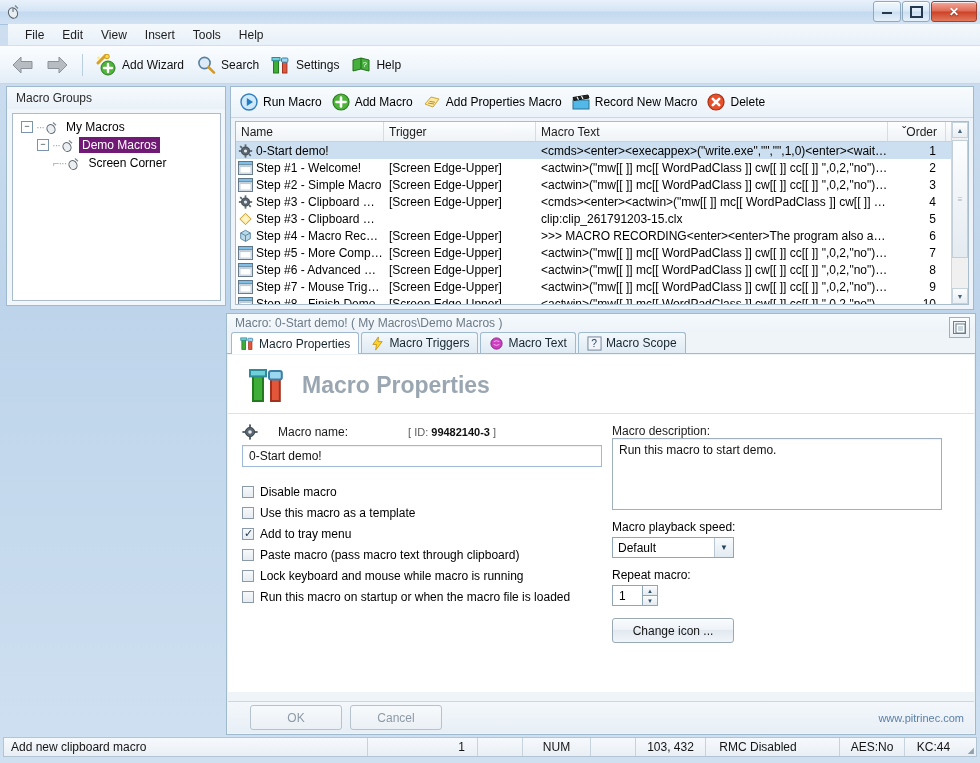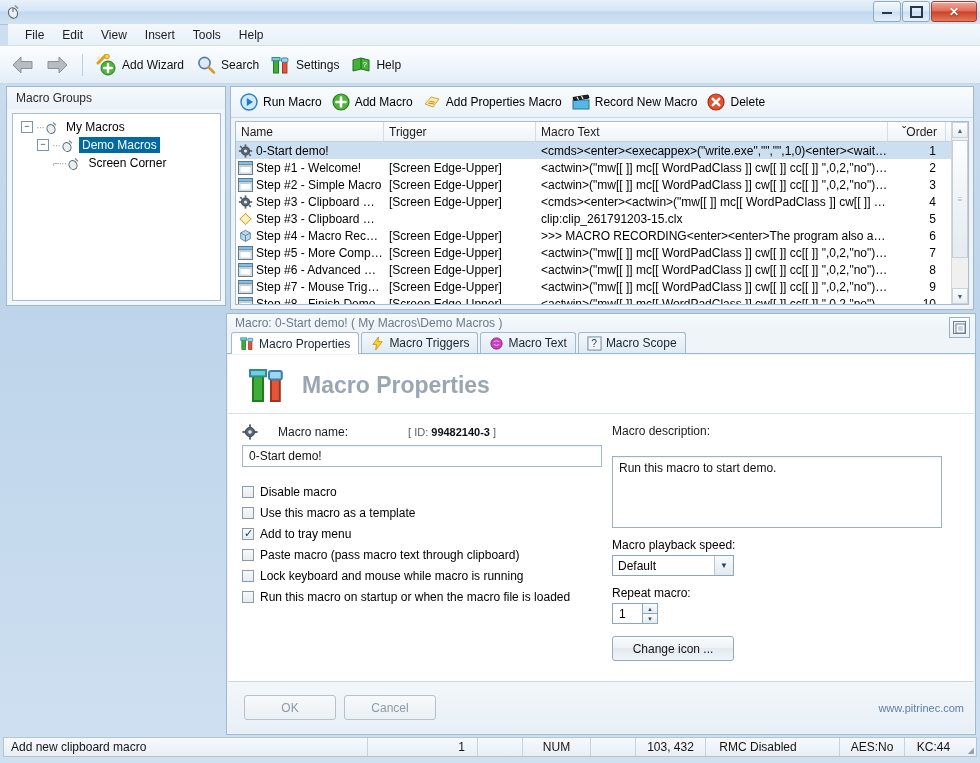--- a/index.html
+++ b/index.html
@@ -105,21 +105,21 @@
   }
   .tnode { display: flex; align-items: center; height: 18px; font-size: 12px; white-space: nowrap; }
   .tnode .expander {
     width: 10px; height: 10px; border: 1px solid #7a95ab; background: #fff;
     margin-right: 3px; position: relative; flex: none;
     font-size: 9px; line-height: 8px; text-align: center; color: #20323f;
   }
   .dots { color: #9aa9b5; letter-spacing: -1px; font-size: 11px; margin-right: 1px; }
   .mouse-ico { width: 14px; height: 13px; margin-right: 4px; flex: none; }
   .tlabel { padding: 1px 3px; }
-  .tlabel.sel { background: #0369a1; color: #fff; }
+  .tlabel.sel { background: #701a75; color: #fff; }
 
   
   .list-panel {
     position: absolute; left: 230px; top: 86px; width: 744px; height: 224px;
     background: #eef4fa;
     border: 1px solid #9fb9cf;
     box-sizing: border-box;
   }
   .list-toolbar {
     height: 30px; display: flex; align-items: center; padding-left: 6px;
@@ -245,21 +245,21 @@
     width: 12px; height: 12px; border: 1px solid #8a9aa8;
     background: linear-gradient(to bottom, #f7f9fb, #e6ecf1);
     margin-right: 6px; flex: none; position: relative;
     box-sizing: border-box;
   }
   .cbox.checked::after {
     content: "\2713"; position: absolute; left: 1px; top: -2px;
     font-size: 11px; color: #20394d; line-height: 12px;
   }
   .descbox {
-    margin-top: 18px; height: 72px; background: #fff;
+    margin-top: 0; height: 72px; background: #fff;
     border: 1px solid #9fb1c0; box-sizing: border-box;
     padding: 4px 6px; font-size: 12px; color: #111;
     box-shadow: inset 0 1px 1px rgba(0,0,0,0.06);
   }
   .sub-label { font-size: 12px; margin-top: 10px; }
   .combo {
     margin-top: 3px; width: 122px; height: 21px;
     border: 1px solid #8fa6b8; background: #fff;
     display: flex; align-items: center; box-sizing: border-box;
     font-size: 12px; padding-left: 5px; position: relative;
@@ -287,24 +287,24 @@
   .spin .btns div:first-child { border-bottom: none; }
   .btn {
     margin-top: 12px; height: 23px; width: 120px;
     border: 1px solid #9aa9b6; border-radius: 3px;
     background: linear-gradient(to bottom, #fafcfe 0%, #eef3f8 45%, #e2e9f0 50%, #f0f5f9 100%);
     display: flex; align-items: center; justify-content: center;
     font-size: 12px; color: #161616;
     box-shadow: 0 1px 0 rgba(255,255,255,0.8) inset;
   }
   .okrow {
-    position: absolute; left: 1px; right: 1px; bottom: 1px; height: 52px;
+    position: absolute; left: 1px; right: 1px; bottom: 1px; height: 32px;
     background: linear-gradient(to bottom, #f3f7fb, #e7eff6);
     border-top: 1px solid #c8d8e4;
-    display: flex; align-items: center; padding-left: 16px; box-sizing: border-box;
+    display: flex; align-items: center; padding-left: 22px; box-sizing: border-box;
   }
   .okbtn {
     width: 90px; height: 23px; margin-right: 8px;
     border: 1px solid #b6c2cc; border-radius: 3px;
     background: linear-gradient(to bottom, #f7fafc, #eaf0f5);
     display: flex; align-items: center; justify-content: center;
     font-size: 12px; color: #8d9aa5;
   }
   .weblink {
     margin-left: auto; margin-right: 10px;

